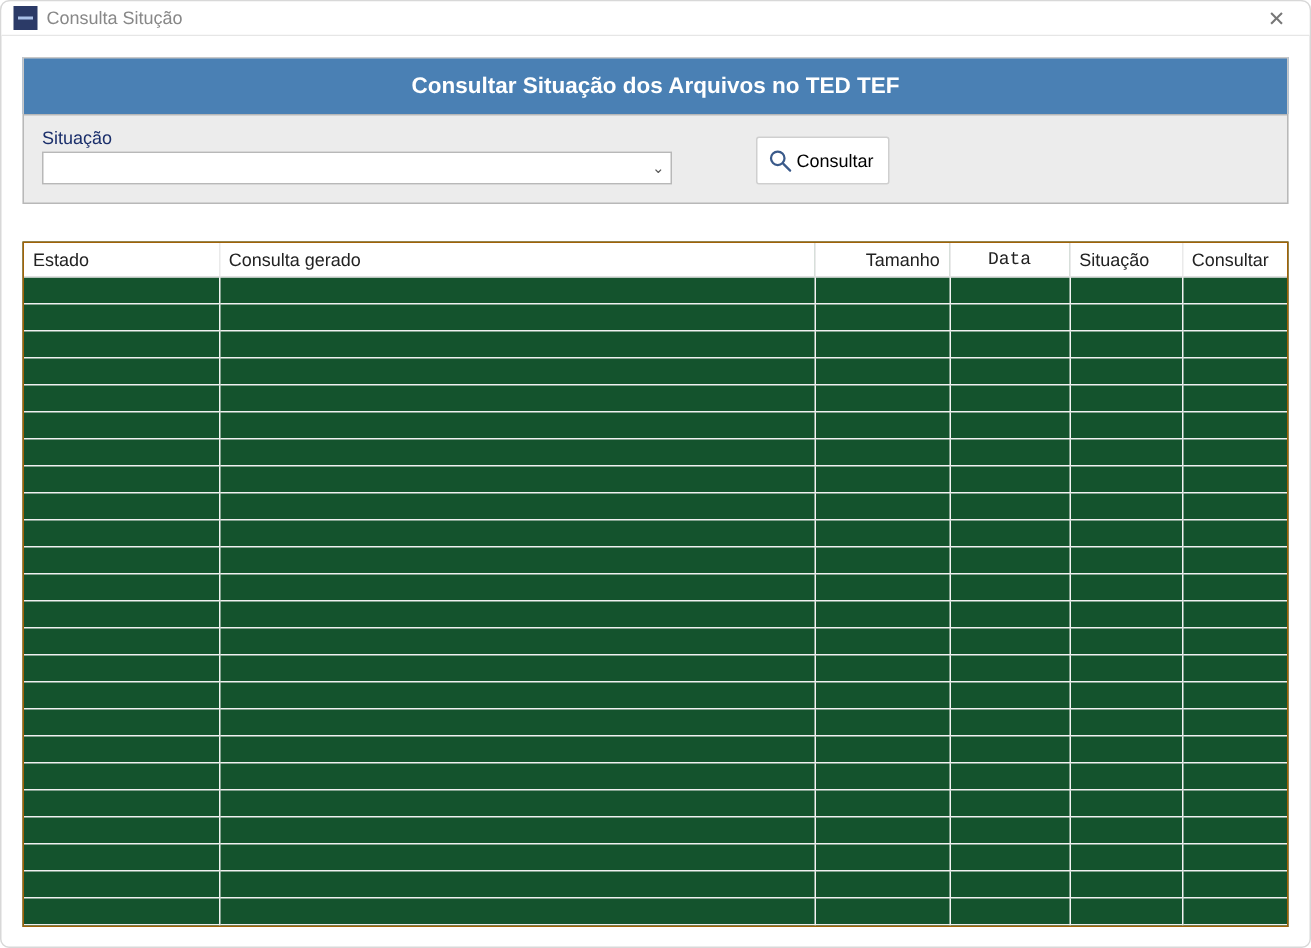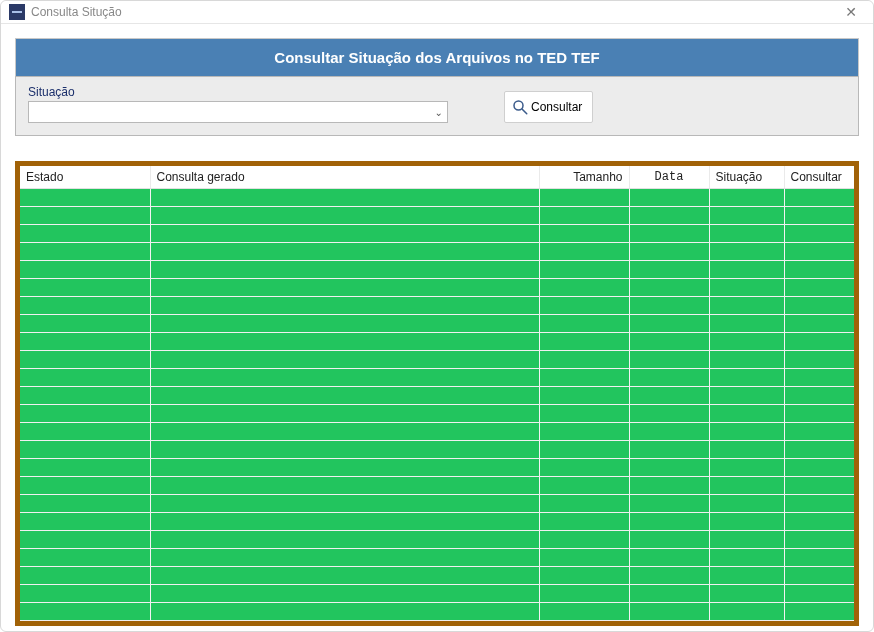--- a/index.html
+++ b/index.html
@@ -109,22 +109,22 @@
     align-items: center;
     gap: 2px;
     font-size: 12px;
     cursor: default;
     margin-left: 42px;
   }
   .btn svg { width: 18px; height: 18px; }
   .grid-wrap {
     margin-top: 25px;
     flex: 1;
-    border: 5px solid #a16207;
-    background: #22c55e;
+    border: 1px solid #a16207;
+    background: #14532d;
     overflow: hidden;
     display: flex; flex-direction: column;
   }
   table {
     border-collapse: collapse;
     width: 100%;
     table-layout: fixed;
   }
   thead th {
     text-align: left;

